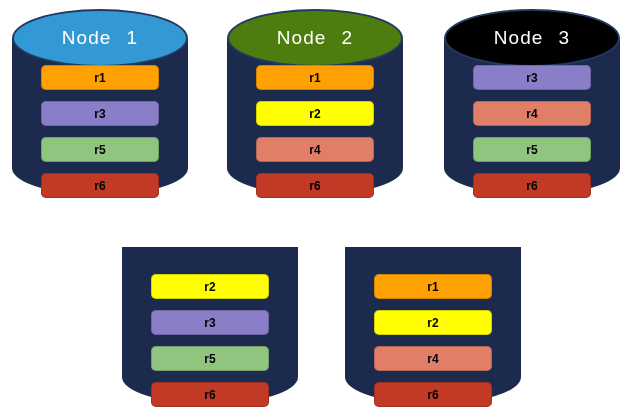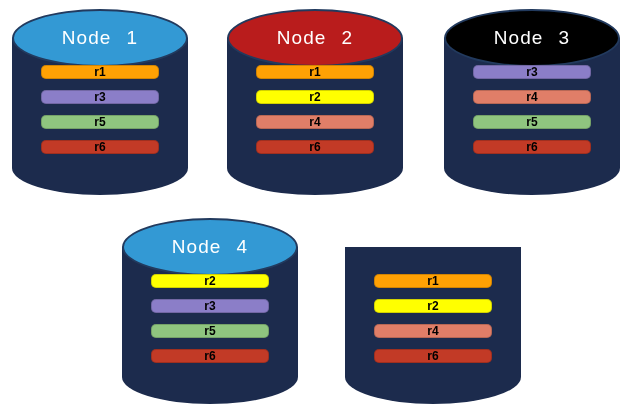--- a/index.html
+++ b/index.html
@@ -50,21 +50,21 @@
     top: 56px;
     left: 50%;
     transform: translateX(-50%);
     width: 118px;
     display: flex;
     flex-direction: column;
     gap: 11px;
     z-index: 3;
   }
   .bar {
-    height: 14px;
+    height: 25px;
     border-radius: 5px;
     box-shadow: inset 0 0 0 1px rgba(0,0,0,0.18);
     display: flex;
     align-items: center;
     justify-content: center;
   }
   .bar span {
     font-size: 12px;
     font-weight: bold;
     color: #000000;
@@ -91,21 +91,21 @@
           <span style="color: rgb(0, 0, 0);">r5</span>
         </div>
         <div class="bar" style="background: rgb(194, 58, 38);">
           <span style="color: rgb(0, 0, 0);">r6</span>
         </div>
       </div>
   </div>
 
   <div class="node">
     <div class="cyl-body" style="background: rgb(28, 43, 77);"></div>
-    <div class="cyl-top" style="background: #b91c1c; border-color: rgb(34, 58, 94);">
+    <div class="cyl-top" style="background: #4d7c0f; border-color: rgb(34, 58, 94);">
       <span class="node-label" style="color: rgb(255, 255, 255);">Node 2</span>
     </div>
     <div class="bars">
         <div class="bar" style="background: rgb(255, 161, 4);">
           <span style="color: rgb(0, 0, 0);">r1</span>
         </div>
         <div class="bar" style="background: rgb(255, 255, 0);">
           <span style="color: rgb(0, 0, 0);">r2</span>
         </div>
         <div class="bar" style="background: rgb(224, 126, 104);">
@@ -133,23 +133,20 @@
           <span style="color: rgb(0, 0, 0);">r5</span>
         </div>
         <div class="bar" style="background: rgb(194, 58, 38);">
           <span style="color: rgb(0, 0, 0);">r6</span>
         </div>
       </div>
   </div>
 
   <div class="node">
     <div class="cyl-body" style="background: rgb(28, 43, 77);"></div>
-    <div class="cyl-top" style="background: rgb(51, 153, 212); border-color: rgb(34, 58, 94);">
-      <span class="node-label" style="color: rgb(255, 255, 255);">Node 4</span>
-    </div>
     <div class="bars">
         <div class="bar" style="background: rgb(255, 255, 0);">
           <span style="color: rgb(0, 0, 0);">r2</span>
         </div>
         <div class="bar" style="background: rgb(139, 126, 200);">
           <span style="color: rgb(0, 0, 0);">r3</span>
         </div>
         <div class="bar" style="background: rgb(143, 197, 127);">
           <span style="color: rgb(0, 0, 0);">r5</span>
         </div>

